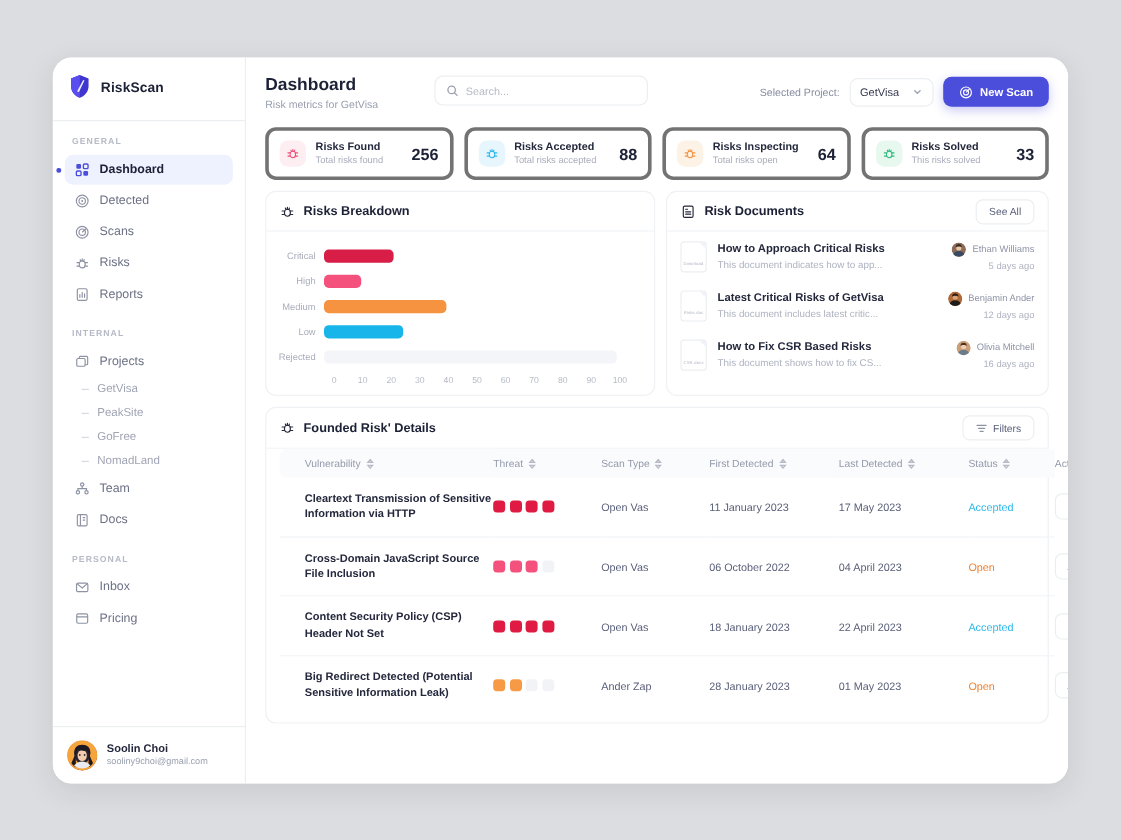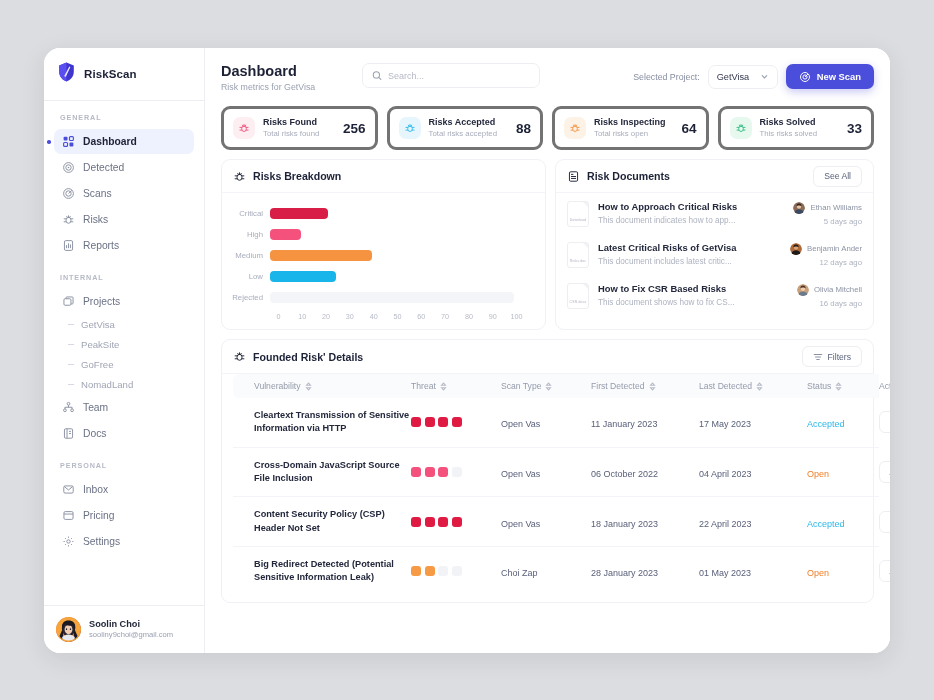--- a/index.html
+++ b/index.html
@@ -320,27 +320,20 @@
       </div>
 
       <div class="nav-item">
         <svg class="nav-ic" viewBox="0 0 16 16" fill="none" stroke="#8d93a4" stroke-width="1.2">
           <rect x="2.4" y="3.2" width="11.2" height="9.6" rx="1.6"></rect>
             <path d="M2.4 6.2h11.2"></path>
         </svg>
         <span class="lbl">Pricing</span>
       </div>
 
-      <div class="nav-item">
-        <svg class="nav-ic" viewBox="0 0 16 16" fill="none" stroke="#8d93a4" stroke-width="1.2">
-          <circle cx="8" cy="8" r="2.1"></circle>
-          <path d="M8 1.9v1.5M8 12.6v1.5M1.9 8h1.5M12.6 8h1.5M3.7 3.7l1.1 1.1M11.2 11.2l1.1 1.1M12.3 3.7l-1.1 1.1M4.8 11.2l-1.1 1.1"></path>
-        </svg>
-        <span class="lbl">Settings</span>
-      </div>
     </nav>
 
     <div class="profile">
       <div class="avatar-ring">
         <svg class="avatar-face" viewBox="0 0 25 25">
           <circle cx="12.5" cy="12.5" r="12.5" fill="#f6a43c"></circle>
           <path d="M12.5 4c4.4 0 6.6 2.8 6.6 7.2 0 4.6-2.6 8.3-6.6 8.3s-6.6-3.7-6.6-8.3C5.9 6.8 8.1 4 12.5 4z" fill="#2a2430"></path>
           <ellipse cx="12.5" cy="12.6" rx="3.9" ry="4.6" fill="#f2cdb0"></ellipse>
           <path d="M12.5 3.6c4.3 0 6.8 2.5 6.8 6.4 0 1.7-.5 2.6-.9 2.2-.6-.6-.4-2.6-1.6-3.3-1.3-.8-3.3.3-5.6-.6-1.7-.7-2.4-1.5-2.9-.6-.6 1.1-.6 3.4-1.3 4.4-.5.6-1-.6-1-2.1 0-3.9 2.2-6.4 6.5-6.4z" fill="#1d1922"></path>
           <path d="M6.6 12c.6 4.2 1 7.5.3 10.3-1.4-.8-2.6-2-3.4-3.4.9-2 1.9-4.3 3.1-6.9zM18.4 12c-.6 4.2-1 7.5-.3 10.3 1.4-.8 2.6-2 3.4-3.4-.9-2-1.9-4.3-3.1-6.9z" fill="#1d1922"></path>
@@ -723,21 +716,21 @@
                   <div class="vuln">Big Redirect Detected (Potential Sensitive Information Leak)</div>
                 </td>
                 <td>
                   <div class="dots">
                     <i class="dot" style="background: rgb(247, 154, 69);"></i>
                     <i class="dot" style="background: rgb(247, 154, 69);"></i>
                     <i class="dot"></i>
                     <i class="dot"></i>
                   </div>
                 </td>
-                <td><span class="cell">Choi Zap</span></td>
+                <td><span class="cell">Ander Zap</span></td>
                 <td><span class="cell">28 January 2023</span></td>
                 <td><span class="cell">01 May 2023</span></td>
                 <td><span class="status" style="color: rgb(240, 127, 41);">Open</span></td>
                 <td><button class="act-btn">Accept</button></td>
               </tr>
             </tbody>
         </table>
       </div>
     </section>
 

